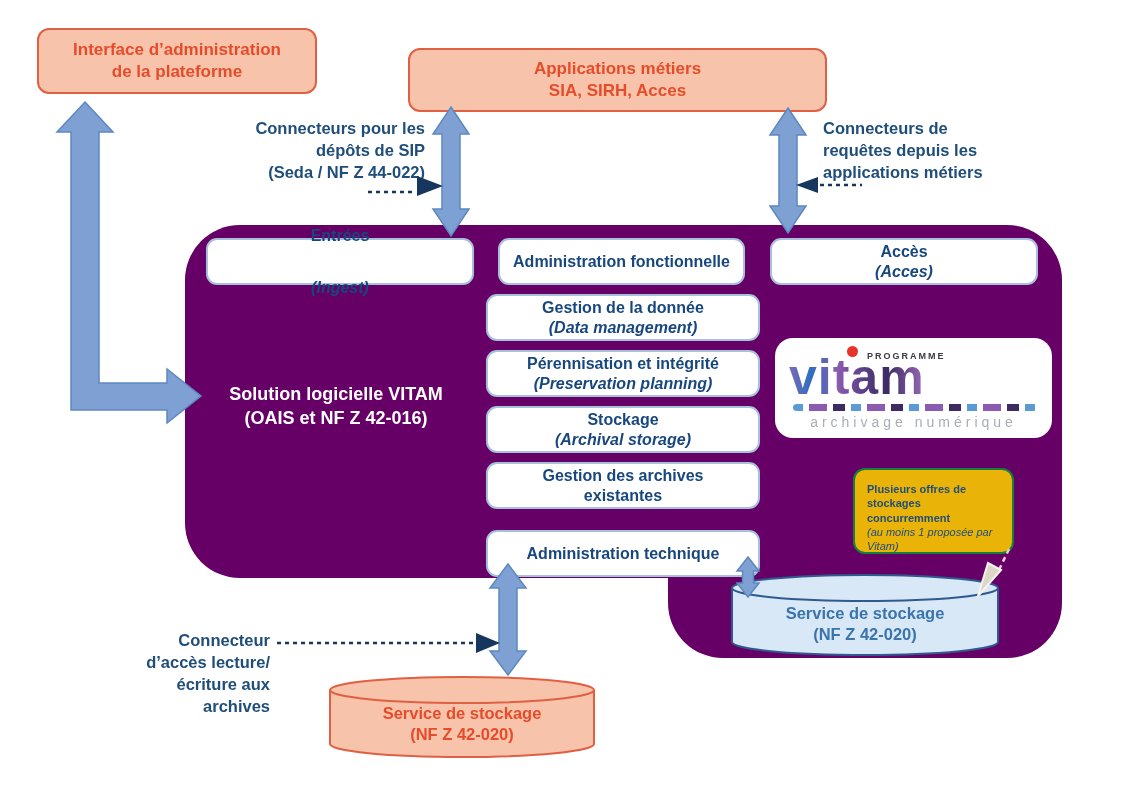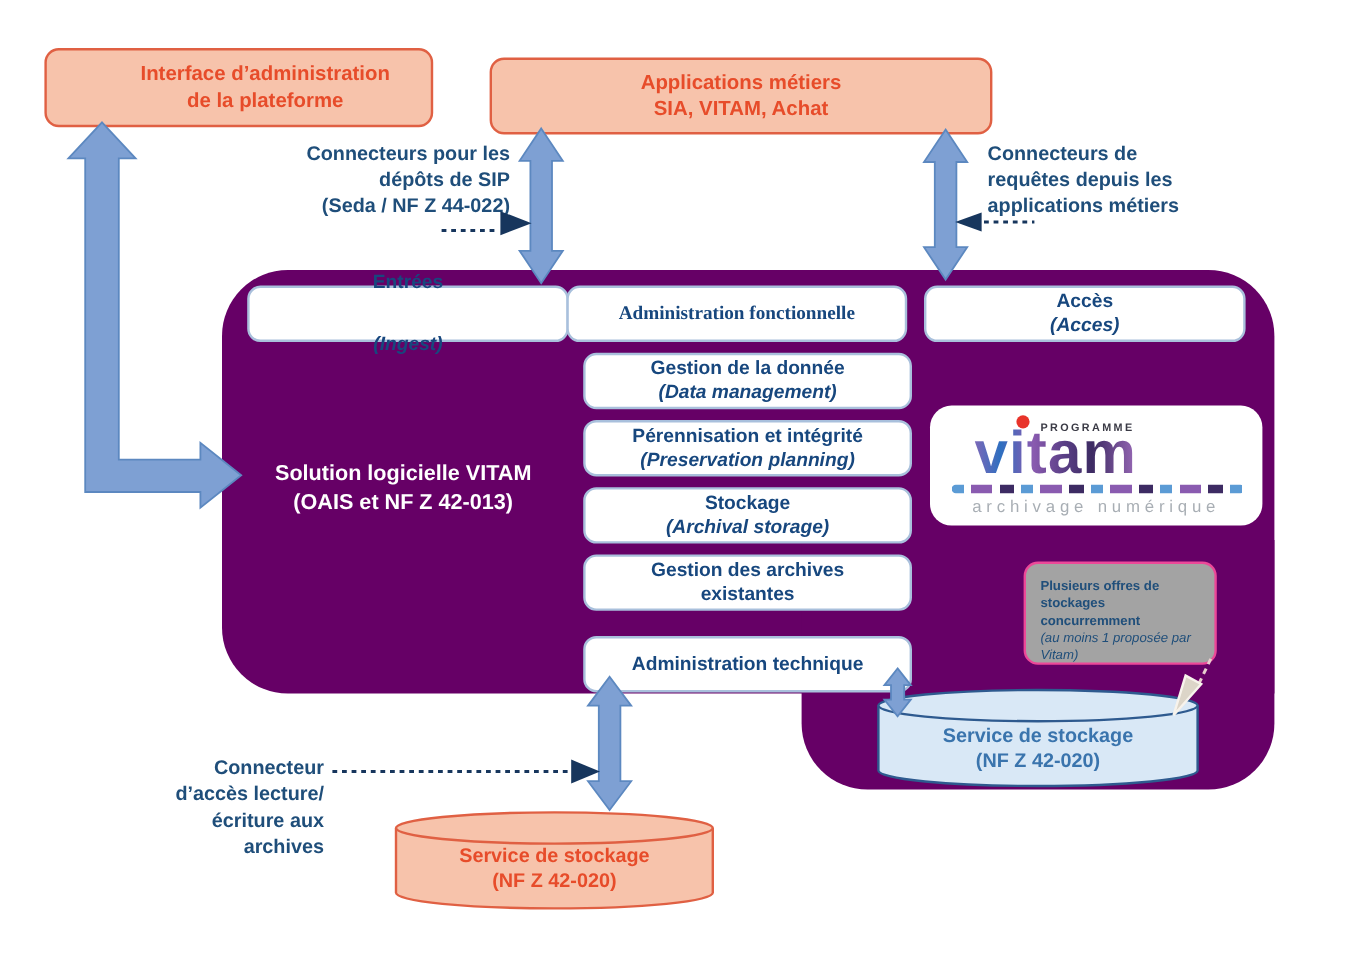--- a/index.html
+++ b/index.html
@@ -25,39 +25,39 @@
     box-sizing:border-box;
   }
   .wbox .sub{font-style:italic;}
   
   .nlabel{color:#1f4e7a;font-weight:bold;font-size:16.5px;line-height:1.33;}
   .t-right{text-align:right;}
   .t-left{text-align:left;}
   .solution-title{color:#ffffff;font-weight:bold;font-size:18px;line-height:1.35;text-align:center;}
   
   .callout{
-    background:#a3a3a3;border:2px solid #ec4899;border-radius:12px;
+    background:#eab308;border:2px solid #15803d;border-radius:12px;
     color:#1f4e7a;font-size:11px;font-weight:bold;line-height:1.3;
     padding:12px 10px 8px 12px;box-sizing:border-box;
   }
   .callout .ital{font-style:italic;font-weight:normal;}
   
   .cyl-label{font-weight:bold;font-size:16.5px;line-height:1.28;text-align:center;}
   .cyl-label.blue{color:#3a74ad;}
   .cyl-label.orange{color:#e74c2a;}
   
   .logo-box{background:#ffffff;border-radius:18px;overflow:hidden;}
   .logo-programme{
     position:absolute;left:92px;top:13px;font-size:9px;letter-spacing:2px;
     color:#3a3a45;font-weight:bold;
   }
   .logo-dot{position:absolute;left:72px;top:8px;width:11px;height:11px;border-radius:50%;background:#e8332a;}
   .logo-word{
     position:absolute;left:14px;top:14px;font-size:50px;font-weight:bold;letter-spacing:1px;
-    color:#7b4f9e;line-height:1;margin-left:23px;
+    color:#7b4f9e;line-height:1;
   }
   @supports (-webkit-background-clip: text){
     .logo-word{
       background:linear-gradient(90deg,#7d68b8 0%,#2e6fc0 16%,#8a5bb0 36%,#5a3f86 55%,#3d2b63 72%,#9a6ab8 100%);
       -webkit-background-clip:text;background-clip:text;-webkit-text-fill-color:transparent;
     }
   }
   .logo-dashes{
     position:absolute;left:18px;top:66px;width:244px;height:7px;border-radius:4px;
     background:repeating-linear-gradient(90deg,
@@ -72,27 +72,27 @@
   svg{display:block;}
 </style>
 </head>
 <body>
 
 <div class="stage">
 
   <div class="abs purple-main" style="left:185px;top:225px;width:877px;height:353px;"></div>
   <div class="abs purple-lobe" style="left:668px;top:450px;width:394px;height:208px;"></div>
 
-  <div class="abs obox" style="left:37px;top:40px;width:276px;height:62px;padding-left:44px;">
+  <div class="abs obox" style="left:37px;top:28px;width:276px;height:62px;">
     <span>Interface d’administration</span>
     <span>de la plateforme</span>
   </div>
   <div class="abs obox" style="left:408px;top:48px;width:415px;height:60px;">
     <span>Applications métiers</span>
-    <span>SIA, VITAM, Achat</span>
+    <span>SIA, SIRH, Acces</span>
   </div>
 
   <div class="abs nlabel t-right" style="left:198px;top:118px;width:227px;">
     <div>Connecteurs pour les</div>
     <div>dépôts de SIP</div>
     <div>(Seda / NF Z 44-022)</div>
   </div>
   <div class="abs nlabel t-left" style="left:823px;top:118px;width:200px;">
     <div>Connecteurs de</div>
     <div>requêtes depuis les</div>
@@ -100,29 +100,29 @@
   </div>
   <div class="abs nlabel t-right" style="left:55px;top:630px;width:215px;">
     <div>Connecteur</div>
     <div>d’accès lecture/</div>
     <div>écriture aux</div>
     <div>archives</div>
   </div>
 
   <div class="abs solution-title" style="left:190px;top:350px;width:292px;margin-top:32px;">
     <div>Solution logicielle VITAM</div>
-    <div>(OAIS et NF Z 42-013)</div>
+    <div>(OAIS et NF Z 42-016)</div>
   </div>
 
   <div class="abs wbox" style="left:206px;top:238px;width:268px;height:47px;gap:32px;">
     <span>Entrées</span>
     <span class="sub">(Ingest)</span>
   </div>
 
-  <div class="abs wbox" style="left:472px;top:238px;width:284px;height:47px;font-family:Liberation Serif, serif;">
+  <div class="abs wbox" style="left:498px;top:238px;width:247px;height:47px;">
     <span>Administration fonctionnelle</span>
   </div>
   <div class="abs wbox" style="left:486px;top:294px;width:274px;height:47px;">
     <span>Gestion de la donnée</span>
     <span class="sub">(Data management)</span>
   </div>
   <div class="abs wbox" style="left:486px;top:406px;width:274px;height:47px;">
     <span>Stockage</span>
     <span class="sub">(Archival storage)</span>
   </div>

